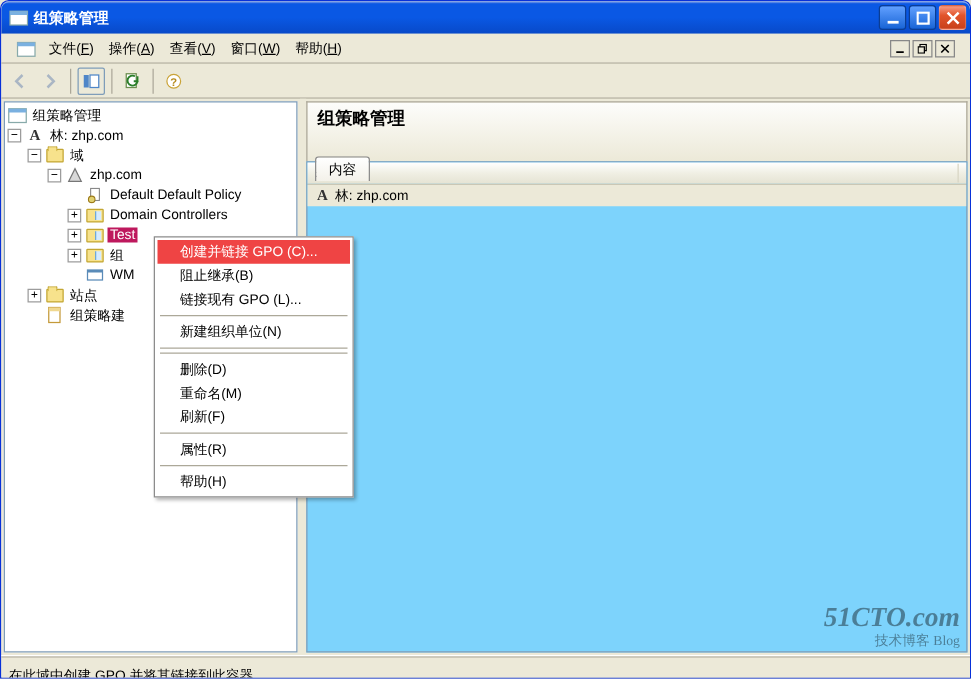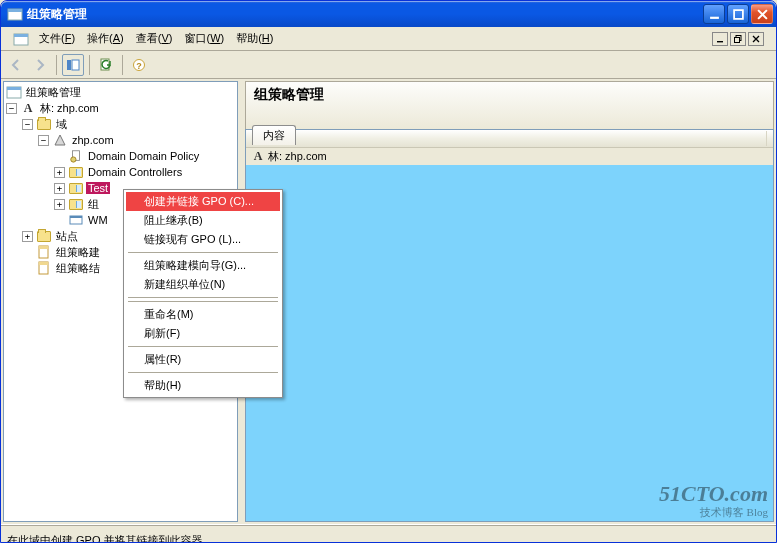--- a/index.html
+++ b/index.html
@@ -233,21 +233,21 @@
       </div>
       <div class="node">
         <span class="ind w3"></span>
           <span class="sp"></span>
         <span class="nic">
             <svg viewBox="0 0 16 16" class="ic-gpo">
               <rect x="4" y="2" width="8" height="11" fill="#fff" stroke="#888"></rect>
               <circle cx="5" cy="12" r="3" fill="#e0d070" stroke="#9c7a1a"></circle>
             </svg>
           </span>
-        <span class="lbl">Domain Domain Policy</span>
+        <span class="lbl">Default Default Policy</span>
       </div>
       <div class="node">
         <span class="ind w3"></span>
           <span class="tog">+</span>
         <span class="nic">
             <span class="ic-org"></span>
           </span>
         <span class="lbl">Domain Controllers</span>
       </div>
       <div class="node">
@@ -288,31 +288,20 @@
       <div class="node">
         <span class="ind w1"></span>
           <span class="sp"></span>
         <span class="nic">
             <svg viewBox="0 0 16 16">
               <rect x="3" y="2" width="9" height="12" fill="#fff" stroke="#c49a3a"></rect>
               <rect x="3" y="2" width="9" height="3" fill="#f0d890"></rect>
             </svg>
           </span>
         <span class="lbl">组策略建</span>
-      </div>
-      <div class="node">
-        <span class="ind w1"></span>
-          <span class="sp"></span>
-        <span class="nic">
-            <svg viewBox="0 0 16 16">
-              <rect x="3" y="2" width="9" height="12" fill="#fff" stroke="#c49a3a"></rect>
-              <rect x="3" y="2" width="9" height="3" fill="#f0d890"></rect>
-            </svg>
-          </span>
-        <span class="lbl">组策略结</span>
       </div>
     </div>
 
     <div class="split"></div>
 
     <div class="right">
       <div class="rhead">
         <h1>组策略管理</h1>
         <div class="tabs">
           <div class="tab"><span>内容</span></div>
@@ -333,24 +322,24 @@
 
   <div class="status">
     <span>在此域中创建 GPO 并将其链接到此容器</span>
   </div>
 
   <div class="ctx" id="ctx">
       <div class="mi hl">创建并链接 GPO (C)...</div>
       <div class="mi">阻止继承(B)</div>
       <div class="mi">链接现有 GPO (L)...</div>
       <div class="msep"></div>
-      <div class="mi">组策略建模向导(G)...</div>
       <div class="mi">新建组织单位(N)</div>
       <div class="msep"></div>
       <div class="msep"></div>
+      <div class="mi">删除(D)</div>
       <div class="mi">重命名(M)</div>
       <div class="mi">刷新(F)</div>
       <div class="msep"></div>
       <div class="mi">属性(R)</div>
       <div class="msep"></div>
       <div class="mi">帮助(H)</div>
     </div>
 
   <div class="wm">
     <div class="big">51CTO.com</div>

